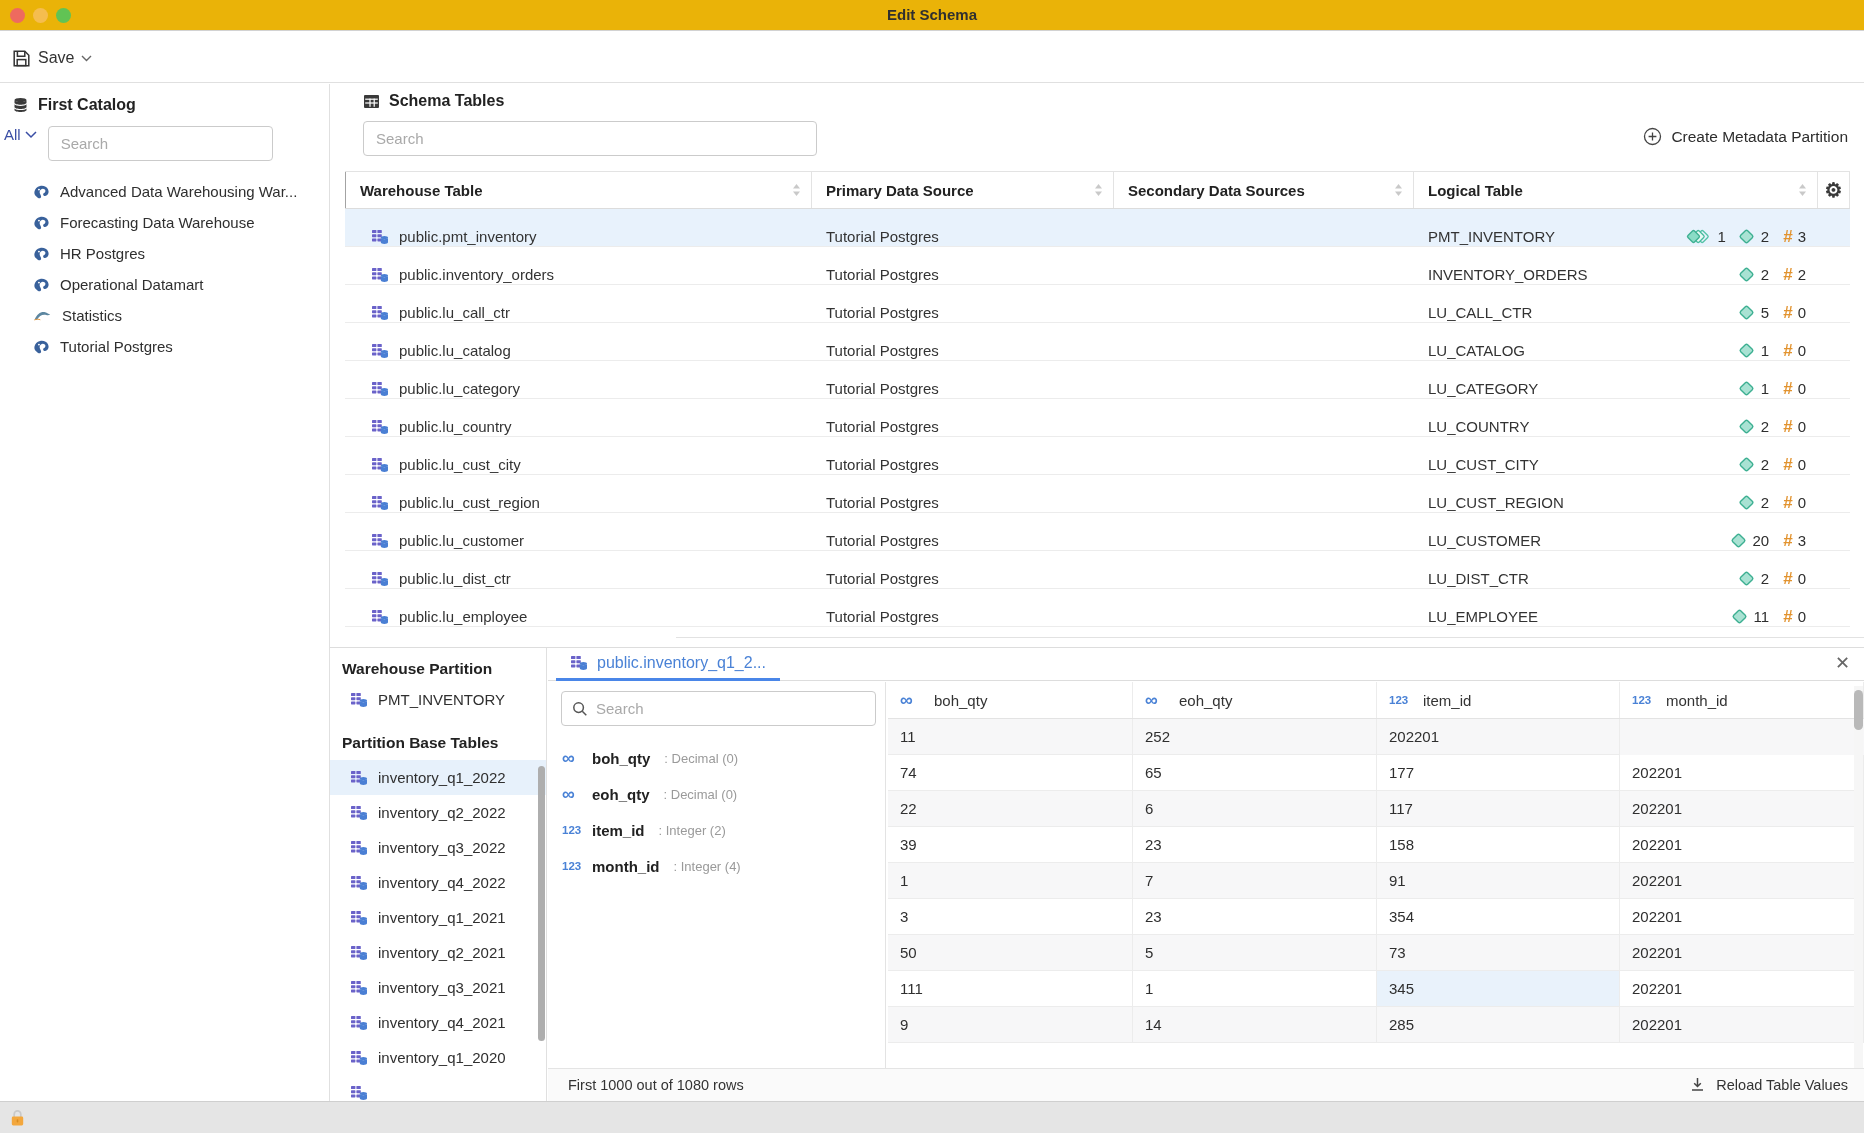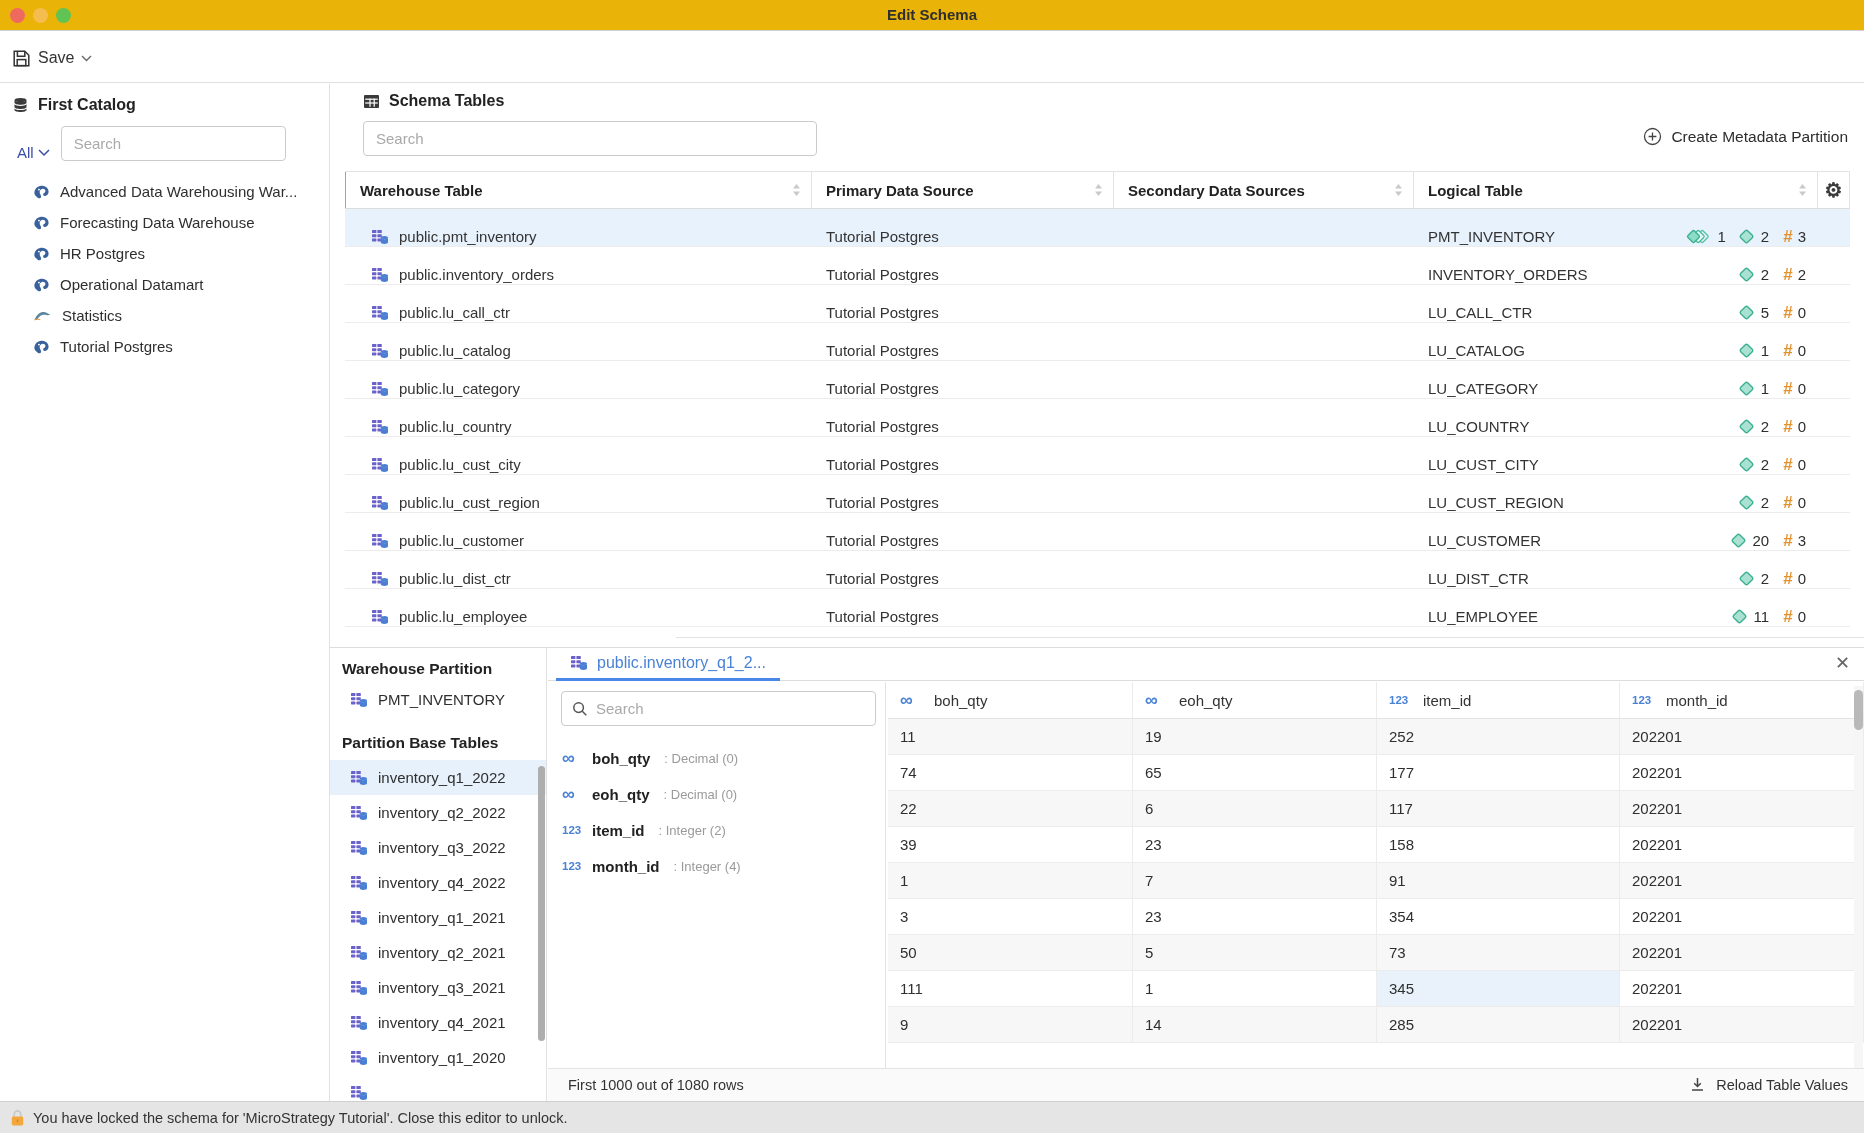--- a/index.html
+++ b/index.html
@@ -23,21 +23,21 @@
   
   #content { position:absolute; left:0; top:84px; width:1864px; height:1017px; }
   #sidebar { position:absolute; left:0; top:0; width:330px; height:1017px;
              border-right:1px solid #e0e0e0; background:#fff; }
 
   .panel-title { font-weight:bold; font-size:16px; color:#222; display:flex;
                  align-items:center; gap:9px; }
 
   
   #catalog-title { position:absolute; left:12px; top:12px; }
-  #filter-row { position:absolute; left:17px; top:42px; display:flex; align-items:flex-end; }
+  #filter-row { position:absolute; left:4px; top:42px; display:flex; align-items:flex-start; }
   #all-dd { color:#3a4ea5; font-size:15px; display:flex; align-items:center; gap:4px; }
   .search-input { height:35px; border:1px solid #cbcbcb; border-radius:4px; background:#fff;
                   font-size:15px; color:#333; padding-left:12px; outline:none;
                   font-family:"Liberation Sans",sans-serif; }
   .search-input::placeholder { color:#a9a9a9; }
   #sidebar-search { width:225px; margin-left:11px; }
   #db-list { position:absolute; left:0; top:92px; width:330px; }
   .side-item { height:31px; display:flex; align-items:center; gap:10px; padding-left:33px;
                font-size:15px; color:#2f2f2f; white-space:nowrap; }
 
@@ -997,21 +997,20 @@
               <div class="dt-hcell">
                 <span class="type-ic">
                   <span class="ic-123">123</span>
                 </span>
                 <span>month_id</span>
               </div>
             </div>
         <div id="dt-body">
               <div class="dt-row odd">
                 <div class="dt-cell">11</div>
-                <div class="dt-cell">19</div>
                 <div class="dt-cell">252</div>
                 <div class="dt-cell">202201</div>
               </div>
               <div class="dt-row">
                 <div class="dt-cell">74</div>
                 <div class="dt-cell">65</div>
                 <div class="dt-cell">177</div>
                 <div class="dt-cell">202201</div>
               </div>
               <div class="dt-row odd">
@@ -1082,16 +1081,15 @@
 </div>
 
 <div id="statusbar">
   <span>
         <svg width="15" height="18" viewBox="0 0 15 18">
           <path d="M4.2 8V5.2a3.3 3.3 0 016.6 0V8" fill="none" stroke="#c9c9c9" stroke-width="1.7"></path>
           <rect x="1.8" y="7.6" width="11.4" height="8.8" rx="1.4" fill="#f3a73d"></rect>
           <rect x="6.7" y="10.2" width="1.6" height="3.4" rx="0.8" fill="#d98c1f"></rect>
         </svg>
       </span>
-  <span>You have locked the schema for 'MicroStrategy Tutorial'. Close this editor to unlock.</span>
 </div>
 
 </div>
 
 </body></html>

